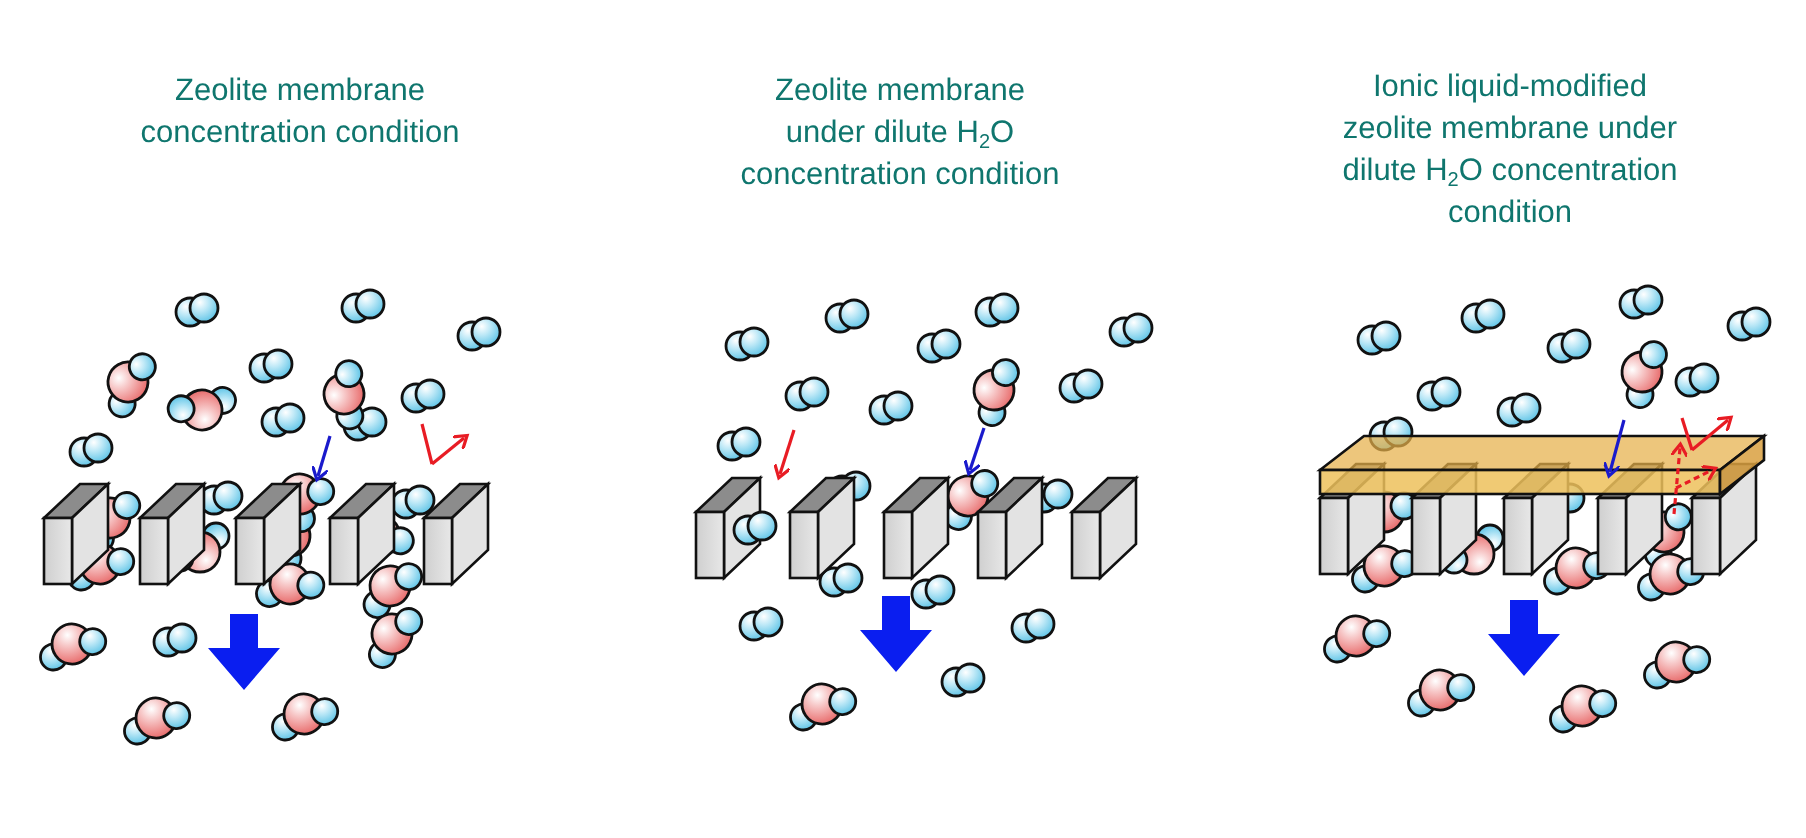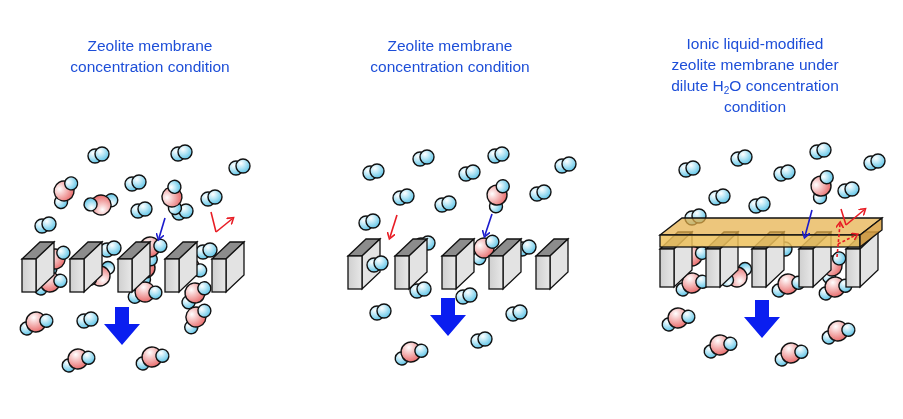--- a/index.html
+++ b/index.html
@@ -1,35 +1,36 @@
 <!DOCTYPE html>
 <html><head>
   <meta charset="utf-8">
   <style>
     html, body { margin: 0; padding: 0; background: #ffffff; }
     body { width: 903px; height: 419px; position: relative; overflow: hidden; font-family: "Liberation Sans", "DejaVu Sans", sans-serif; }
     .title {
-      position: absolute; text-align: center; color: #1d4ed8;
+      position: absolute; text-align: center; color: #0f766e;
       font-size: 15.5px; line-height: 21px; width: 300px;
     }
     .title sub { font-size: 10px; line-height: 0; vertical-align: -3px; }
     #t1 { left: 0; top: 35px; }
     #t2 { left: 300px; top: 35px; }
     #t3 { left: 605px; top: 33px; }
     svg#scene { position: absolute; left: 0; top: 0; }
   </style>
 </head>
 <body>
 
 <div id="t1" class="title">
     <div>Zeolite membrane</div>
     <div>concentration condition</div>
   </div>
 <div id="t2" class="title">
     <div>Zeolite membrane</div>
+    <div>under dilute H<sub>2</sub>O</div>
     <div>concentration condition</div>
   </div>
 <div id="t3" class="title">
     <div>Ionic liquid-modified</div>
     <div>zeolite membrane under</div>
     <div>dilute H<sub>2</sub>O concentration</div>
     <div>condition</div>
   </div>
 
 <svg id="scene" width="903" height="419" viewBox="0 0 903 419">

